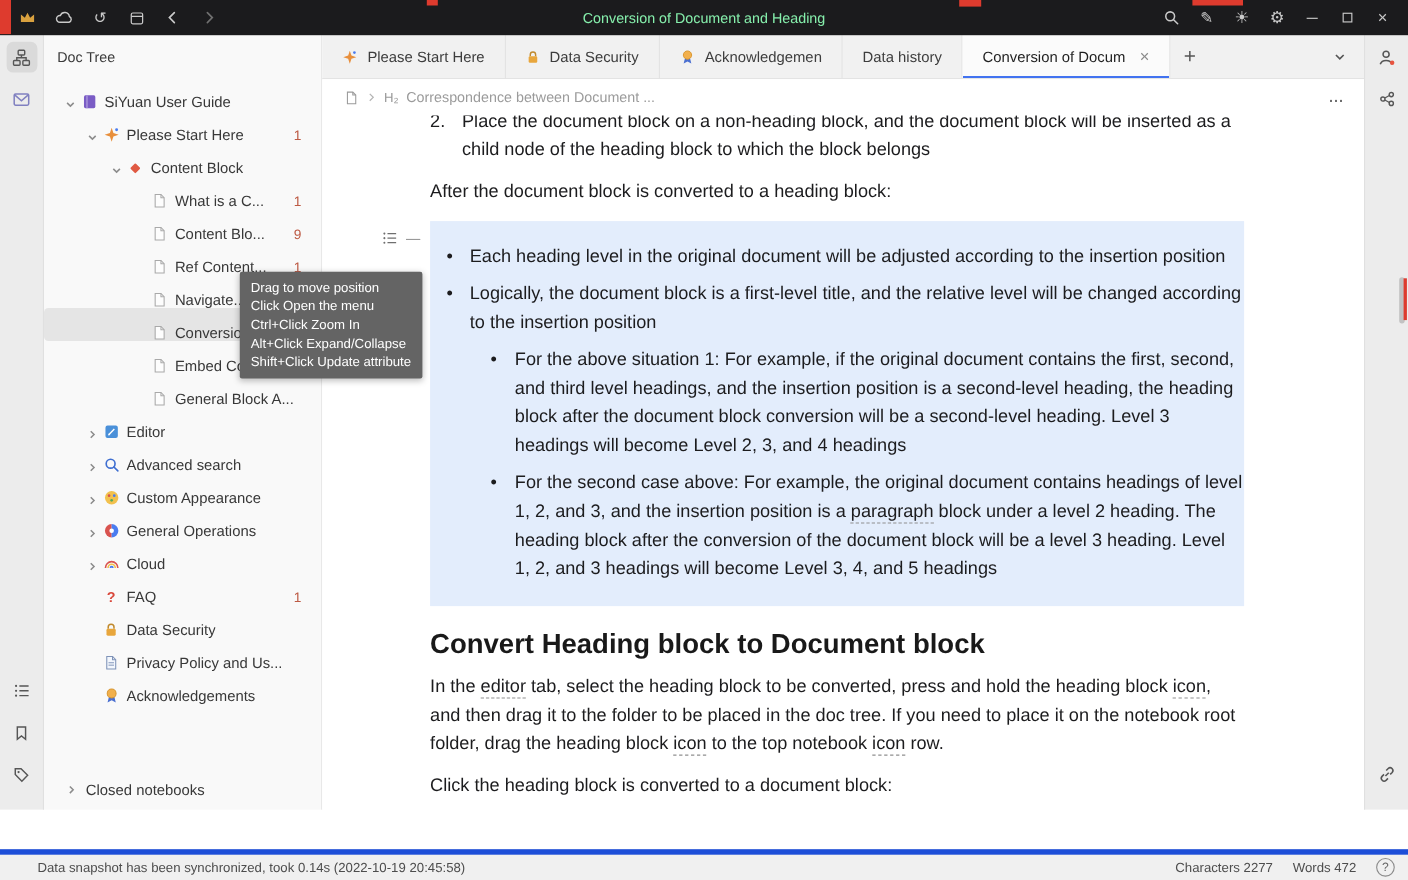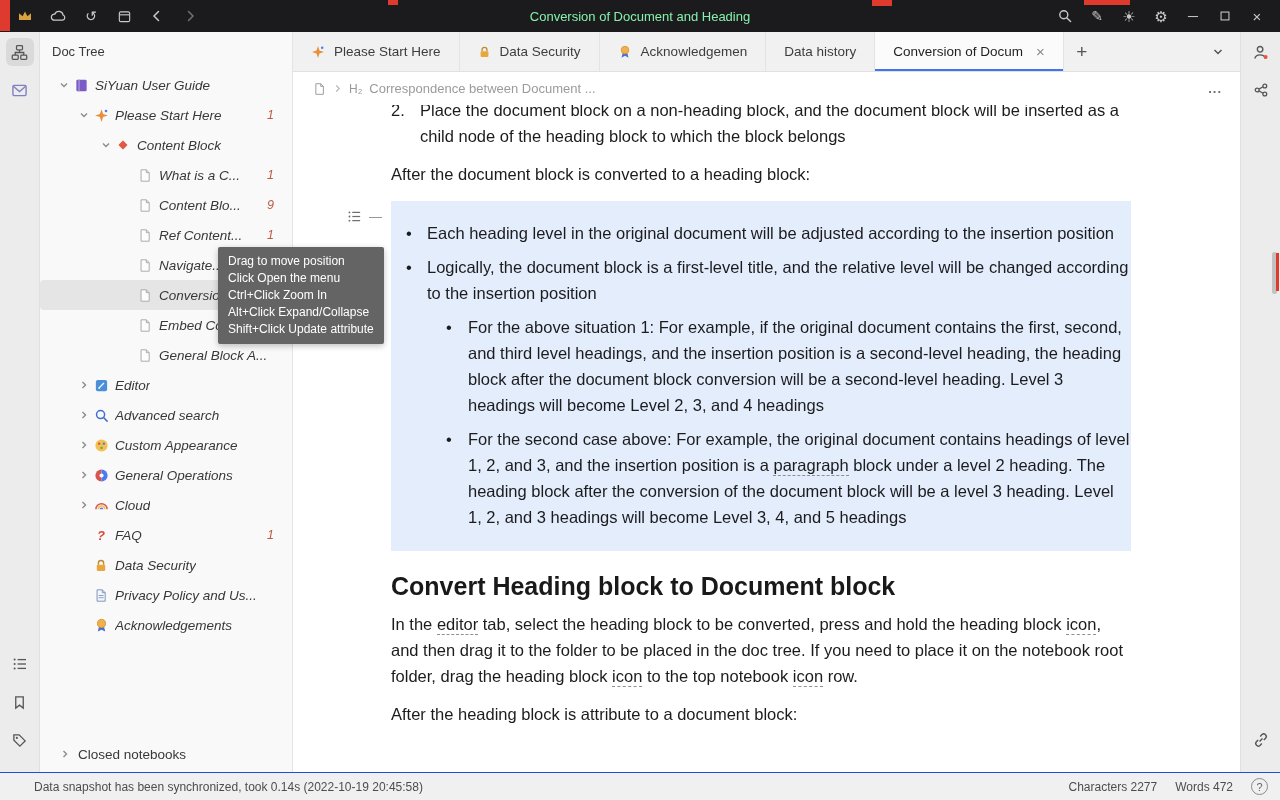--- a/index.html
+++ b/index.html
@@ -21,21 +21,21 @@
   .dock.left  { border-right: 1px solid #e0e0e0; }
   .dock.right { border-left: 1px solid #e0e0e0; }
   .dock-btn { width: 28px; height: 28px; border-radius: 6px; display: flex; align-items: center; justify-content: center; margin-bottom: 10px; flex: none; }
   .dock-btn.active { background: #dadada; }
   .dock-spacer { flex: 1; }
 
   
   .sidebar { width: 253px; flex: none; background: #f9f9f9; border-right: 1px solid #e4e4e4; display: flex; flex-direction: column; min-height: 0; }
   .sidebar-header { height: 38px; flex: none; display: flex; align-items: center; padding: 0 12px; font-size: 13px; color: #3a3a3a; }
   .tree { flex: 1; overflow: hidden; }
-  .tree-row { height: 30px; display: flex; align-items: center; font-size: 13.5px; color: #383838; padding-right: 18px; font-style: italic; }
+  .tree-row { height: 30px; display: flex; align-items: flex-end; font-size: 13.5px; color: #383838; padding-right: 18px; }
   .tree-row .slot { width: 16px; flex: none; display: flex; align-items: center; justify-content: center; }
   .tree-row .ticon { width: 18px; flex: none; display: flex; align-items: center; justify-content: center; margin-right: 5px; }
   .tree-row .tlabel { white-space: nowrap; overflow: hidden; }
   .tree-row .tcount { margin-left: auto; font-size: 12.5px; color: #bd5a44; padding-left: 8px; }
   .lv0 { padding-left: 16px; } .lv1 { padding-left: 36px; } .lv2 { padding-left: 58px; } .lv3 { padding-left: 80px; }
   .tree-row.selected { background: #e5e5e5; border-radius: 4px; }
   .closed-row { height: 36px; flex: none; display: flex; align-items: center; padding-left: 20px; gap: 8px; font-size: 13.5px; color: #383838; }
 
   
   .main { flex: 1; min-width: 0; display: flex; flex-direction: column; background: #fff; }
@@ -65,21 +65,21 @@
   li.top { padding-left: 36px; }
   li.top::before { content: "•"; position: absolute; left: 15px; }
   li.sub { padding-left: 77px; }
   li.sub::before { content: "•"; position: absolute; left: 55px; }
   .doc h2 { font-size: 25px; font-weight: 700; margin: 22px 0 10px; color: #191919; }
   .ref { border-bottom: 1px dashed #8f8f8f; padding-bottom: 1px; }
   .gutter { position: absolute; left: 54px; top: 104px; display: flex; align-items: center; gap: 7px; }
   .gutter .dash { font-size: 13px; color: #8a8a8a; }
 
   
-  .statusbar { height: 28px; flex: none; background: #f0f0f0; border-top: 1px solid #1d4ed8; display: flex; align-items: center; font-size: 12px; color: #4d4d4d; padding: 0 12px 0 34px; }
+  .statusbar { height: 28px; flex: none; background: #f0f0f0; border-top: 5px solid #1d4ed8; display: flex; align-items: center; font-size: 12px; color: #4d4d4d; padding: 0 12px 0 34px; margin-top: 36px; }
   .sb-msg { white-space: nowrap; }
   .sb-right { margin-left: auto; display: flex; align-items: center; gap: 18px; }
   .sb-help { width: 17px; height: 17px; border: 1px solid #8a8a8a; border-radius: 50%; display: flex; align-items: center; justify-content: center; font-size: 11px; color: #666; }
 
   
   .tooltip { position: absolute; left: 218px; top: 247px; z-index: 60; background: #646464; color: #fff; font-size: 12px; line-height: 17px; padding: 6px 10px; border-radius: 2px; box-shadow: 0 2px 6px rgba(0,0,0,.25); white-space: nowrap; }
   .scroll-thumb { position: absolute; right: 3px; top: 252px; width: 5px; height: 42px; background: #c2c2c2; border-radius: 3px; z-index: 30; }
   .artifact { position: absolute; background: #de3b2e; z-index: 70; }
   .a1 { left: 0; top: 0; width: 10px; height: 31px; }
   .a2 { left: 388px; top: 0; width: 10px; height: 5px; }
@@ -547,21 +547,21 @@
               </li>
             </ul>
           </div>
 
           <h2>Convert Heading block to Document block</h2>
 
           <p>
             <span>In the </span><span class="ref">editor</span><span> tab, select the heading block to be converted, press and hold the heading block </span><span class="ref">icon</span><span>, and then drag it to the folder to be placed in the doc tree. If you need to place it on the notebook root folder, drag the heading block </span><span class="ref">icon</span><span> to the top notebook </span><span class="ref">icon</span><span> row.</span>
           </p>
 
-          <p>After the heading block is attribute to a document block:</p>
+          <p>Click the heading block is converted to a document block:</p>
         </div>
       </div>
     </div>
 
     <div class="dock right">
       <div class="dock-btn">
           <svg width="17" height="17" viewBox="0 0 16 16">
             <circle cx="7.6" cy="5" r="2.6" fill="none" stroke="#565656" stroke-width="1.3"></circle>
             <path d="M2.6 13.6 a5.2 4.6 0 0 1 10 0" fill="none" stroke="#565656" stroke-width="1.3"></path>
             <circle cx="12.8" cy="12.2" r="1.9" fill="#e8543f"></circle>

